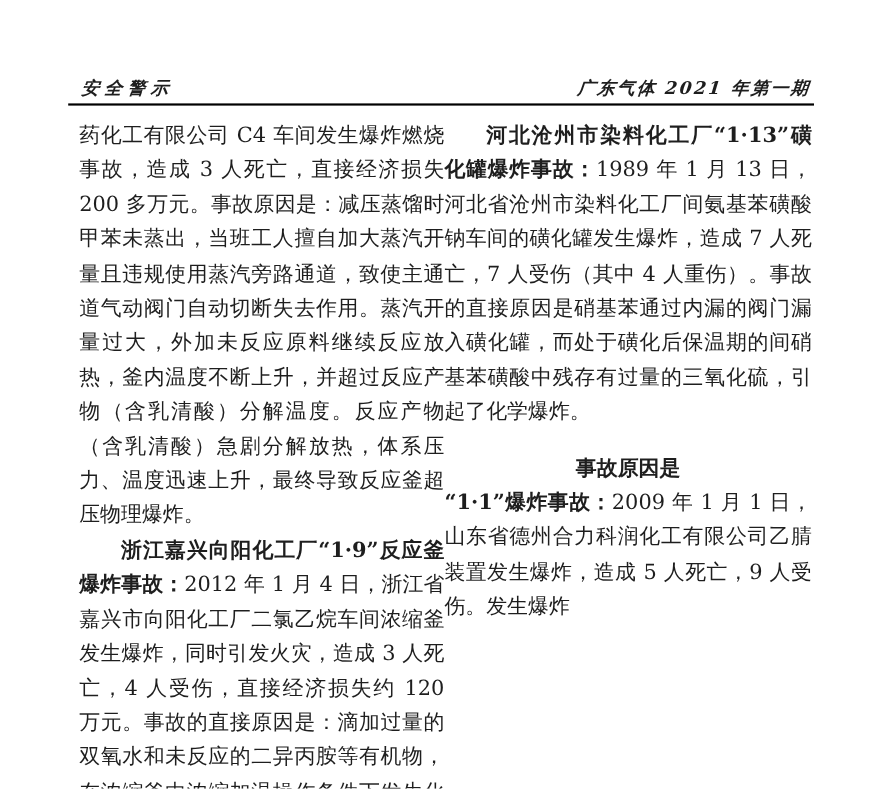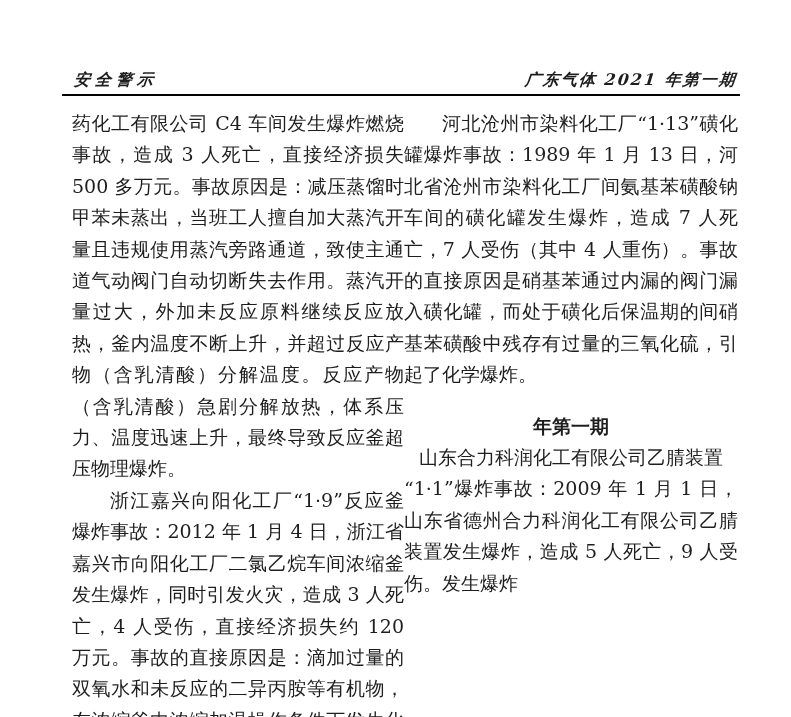--- a/index.html
+++ b/index.html
@@ -22,40 +22,39 @@
     position:absolute; left:62px; top:94px; width:678px; height:2px;
     background:#000000;
   }
   .col {
     position:absolute; top:108px; font-size:19px; line-height:31.4px;
   }
   .col-left  { left:72px;  width:332px; }
   .col-right { left:404px; width:334px; }
   .para { text-align:justify; text-align-last:left; margin:0; }
   .para.indent { text-indent:2em; }
-  .b { font-weight:normal; }
+  .b { font-weight:bold; }
   .heading {
     font-weight:bold; text-align:center; margin-top:20px;
   }
   .centered-line {
     font-weight:bold; text-align:center;
   }
 </style>
 </head>
 <body>
 
 <div class="page">
   <span class="header-left">安全警示</span>
   <span class="header-right">广东气体 2021 年第一期</span>
   <div class="rule"></div>
 
   <div class="col col-left" id="col-left">
-      <div class="para"><span>药化工有限公司 C4 车间发生爆炸燃烧事故，造成 3 人死亡，直接经济损失 500 多万元。事故原因是：减压蒸馏时甲苯未蒸出，当班工人擅自加大蒸汽开量且违规使用蒸汽旁路通道，致使主通道气动阀门自动切断失去作用。蒸汽开量过大，外加未反应原料继续反应放热，釜内温度不断上升，并超过反应产物（含乳清酸）分解温度。反应产物（含乳清酸）急剧分解放热，体系压力、温度迅速上升，最终导致反应釜超压物理爆炸。</span></div>
+      <div class="para"><span>药化工有限公司 C4 车间发生爆炸燃烧事故，造成 3 人死亡，直接经济损失 200 多万元。事故原因是：减压蒸馏时甲苯未蒸出，当班工人擅自加大蒸汽开量且违规使用蒸汽旁路通道，致使主通道气动阀门自动切断失去作用。蒸汽开量过大，外加未反应原料继续反应放热，釜内温度不断上升，并超过反应产物（含乳清酸）分解温度。反应产物（含乳清酸）急剧分解放热，体系压力、温度迅速上升，最终导致反应釜超压物理爆炸。</span></div>
       <div class="para indent"><span class="b">浙江嘉兴向阳化工厂“1·9”反应釜爆炸事故：</span><span>2012 年 1 月 4 日，浙江省嘉兴市向阳化工厂二氯乙烷车间浓缩釜发生爆炸，同时引发火灾，造成 3 人死亡，4 人受伤，直接经济损失约 120 万元。事故的直接原因是：滴加过量的双氧水和未反应的二异丙胺等有机物，在浓缩釜中浓缩加温操作条件下发生化学爆炸。</span></div>
     </div>
 
   <div class="col col-right" id="col-right">
       <div class="para indent"><span class="b">河北沧州市染料化工厂“1·13”磺化罐爆炸事故：</span><span>1989 年 1 月 13 日，河北省沧州市染料化工厂间氨基苯磺酸钠车间的磺化罐发生爆炸，造成 7 人死亡，7 人受伤（其中 4 人重伤）。事故的直接原因是硝基苯通过内漏的阀门漏入磺化罐，而处于磺化后保温期的间硝基苯磺酸中残存有过量的三氧化硫，引起了化学爆炸。</span></div>
-      <div class="heading">年第一期</div>
-      <div class="centered-line"><span class="b">山东合力科润化工有限公司乙腈装置</span></div>
+      <div class="heading">事故原因是</div>
       <div class="para"><span class="b">“1·1”爆炸事故：</span><span>2009 年 1 月 1 日，山东省德州合力科润化工有限公司乙腈装置发生爆炸，造成 5 人死亡，9 人受伤。发生爆炸</span></div>
     </div>
 </div>
 
 </body></html>

